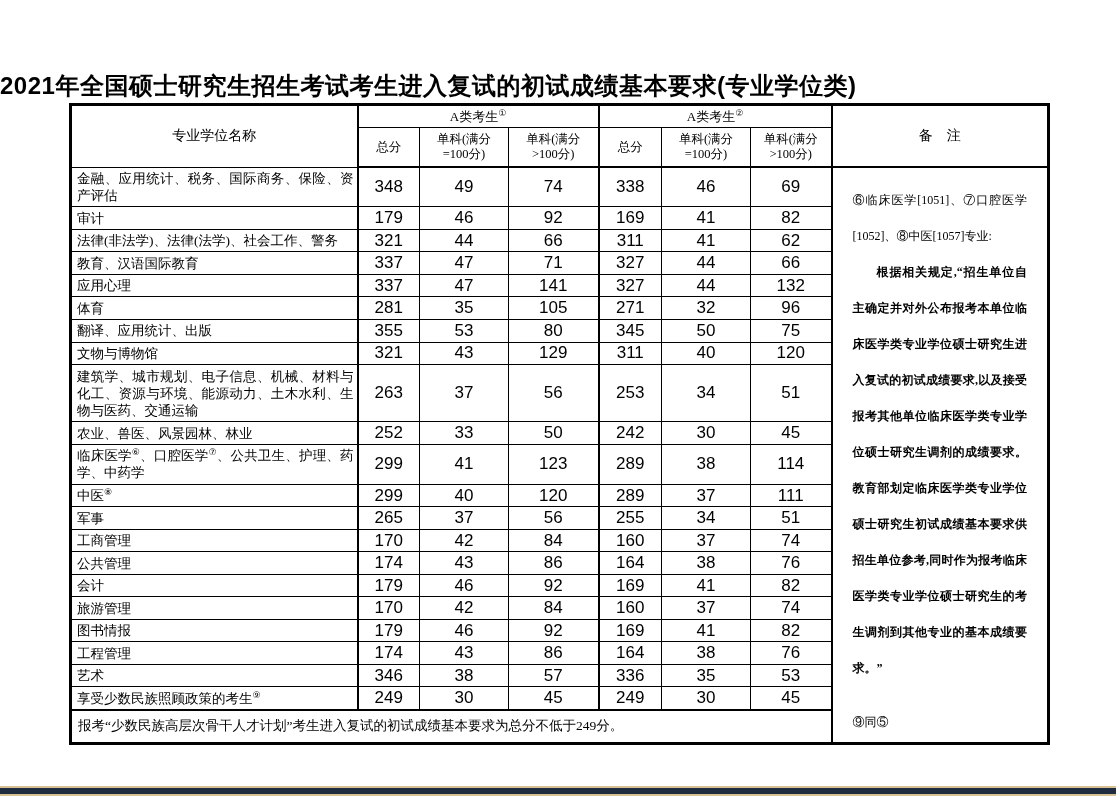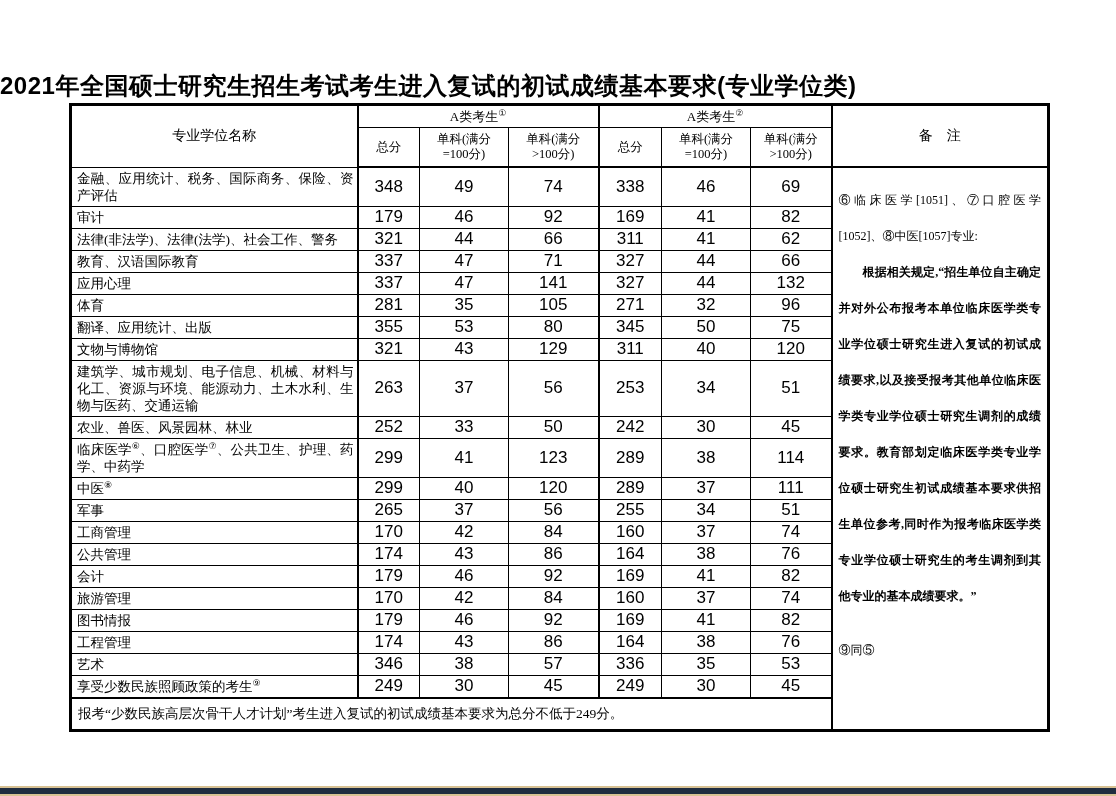--- a/index.html
+++ b/index.html
@@ -52,21 +52,21 @@
   .num-cell {
     text-align: center;
     vertical-align: middle;
     font-family: "Liberation Sans", "DejaVu Sans", sans-serif;
     font-size: 17px;
   }
   sup.circ { font-size: 9px; line-height: 0; vertical-align: super; }
   .remarks-cell {
     vertical-align: top;
     font-size: 12px;
-    padding: 2px 6px;
+    padding: 2px 20px;
     text-align: justify;
   }
   .remarks-cell p { margin: 0; line-height: 36px; }
   .r-p1 { margin-top: 12px !important; }
   .r-p2 { text-indent: 2em; font-weight: bold; }
   .r-p3 { margin-top: 18px !important; }
   .footer-cell {
     border-top: 2px solid #000;
     font-size: 13.5px;
     padding: 4px 4px 4px 6px;

